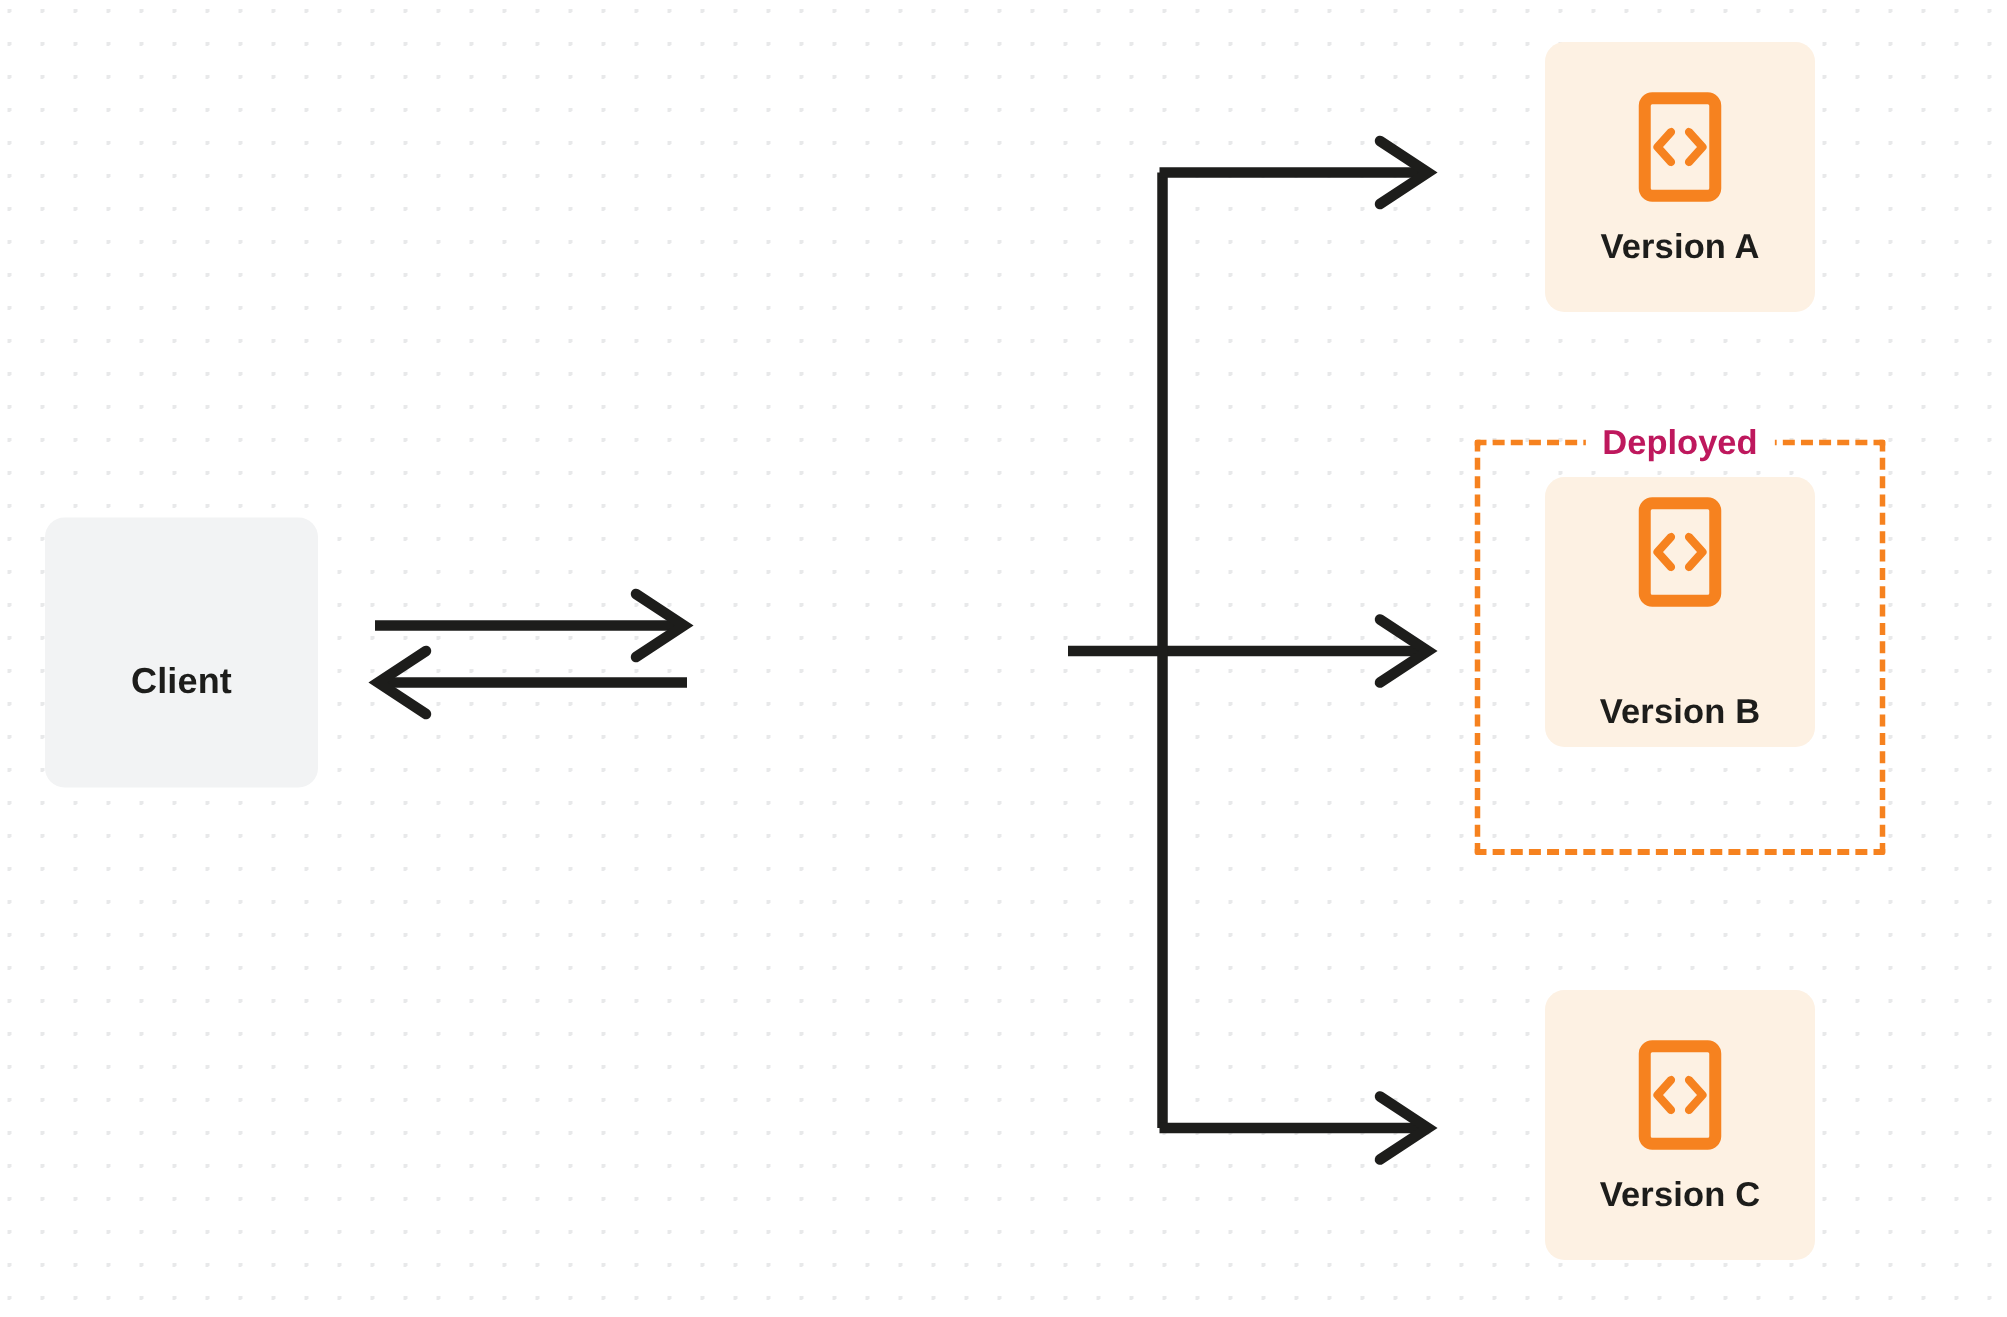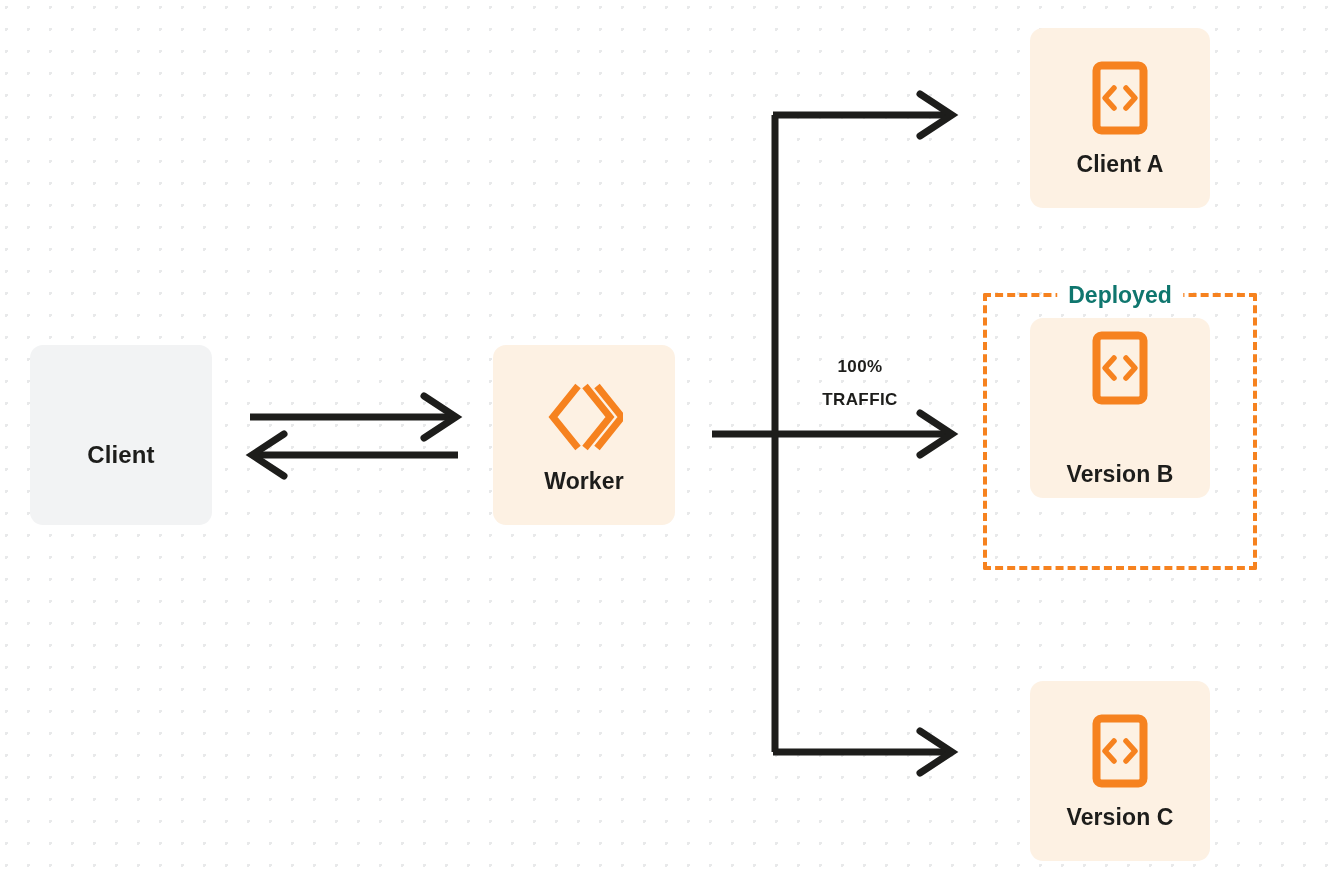--- a/index.html
+++ b/index.html
@@ -61,21 +61,21 @@
   }
 
   .node-version {
     left: 1030px;
     width: 180px;
     height: 180px;
     background: #fdf1e3;
   }
   .node-version.va { top: 28px; }
   .node-version.vb { top: 318px; gap: 40px; }
-  .node-version.vc { top: 681px; }
+  .node-version.vc { top: 660px; }
 
   .node-label {
     font-size: 23px;
     font-weight: bold;
     color: #1d1d1b;
     letter-spacing: 0.1px;
     line-height: 1;
   }
   .node-label.plain {
     font-size: 24px;
@@ -105,21 +105,21 @@
 
   .deployed-label {
     position: absolute;
     left: 50%;
     top: -2px;
     transform: translate(-50%, -50%);
     background: #ffffff;
     padding: 0 11px;
     font-size: 23px;
     font-weight: bold;
-    color: #0f766e;
+    color: #be185d;
     white-space: nowrap;
     line-height: 1.05;
   }
 
   
   .traffic-label {
     position: absolute;
     left: 790px;
     top: 350px;
     width: 140px;
@@ -164,52 +164,35 @@
       <polyline points="920,94 952,115 920,136" fill="none" stroke="#1d1d1b" stroke-width="7" stroke-linecap="round" stroke-linejoin="miter"></polyline>
     </g>
     <g>
       <polyline points="920,413 952,434 920,455" fill="none" stroke="#1d1d1b" stroke-width="7" stroke-linecap="round" stroke-linejoin="miter"></polyline>
     </g>
     <g>
       <polyline points="920,731 952,752 920,773" fill="none" stroke="#1d1d1b" stroke-width="7" stroke-linecap="round" stroke-linejoin="miter"></polyline>
     </g>
   </svg>
 
-  <div class="traffic-label">
-    <span>100%</span>
-    <span>TRAFFIC</span>
-  </div>
 
   <div class="node node-client">
     <div class="node-label plain">Client</div>
   </div>
 
-  <div class="node node-worker">
-    <span class="node-icon worker-icon">
-      <svg width="78" height="78" viewBox="0 0 78 78" xmlns="http://www.w3.org/2000/svg">
-
-        <polyline points="33,8 8,39 33,70" fill="none" stroke="#f6821f" stroke-width="7" stroke-linecap="butt" stroke-linejoin="miter"></polyline>
-
-        <polyline points="40,8 65,39 40,70" fill="none" stroke="#f6821f" stroke-width="7" stroke-linecap="butt" stroke-linejoin="miter"></polyline>
-
-        <polyline points="52,8 77,39 52,70" fill="none" stroke="#f6821f" stroke-width="7" stroke-linecap="butt" stroke-linejoin="miter"></polyline>
-      </svg>
-    </span>
-    <div class="node-label">Worker</div>
-  </div>
 
   <div class="node node-version va">
     <span class="node-icon">
       <svg width="56" height="74" viewBox="0 0 56 74" xmlns="http://www.w3.org/2000/svg">
         <rect x="4.5" y="4.5" width="47" height="65" rx="5" ry="5" fill="none" stroke="#f6821f" stroke-width="8"></rect>
         <polyline points="22,27 13,37 22,47" fill="none" stroke="#f6821f" stroke-width="5.5" stroke-linecap="round" stroke-linejoin="round"></polyline>
         <polyline points="34,27 43,37 34,47" fill="none" stroke="#f6821f" stroke-width="5.5" stroke-linecap="round" stroke-linejoin="round"></polyline>
       </svg>
     </span>
-    <div class="node-label">Client A</div>
+    <div class="node-label">Version A</div>
   </div>
 
   <div class="deployed-group">
     <div class="deployed-label">Deployed</div>
   </div>
 
   <div class="node node-version vb">
     <span class="node-icon">
       <svg width="56" height="74" viewBox="0 0 56 74" xmlns="http://www.w3.org/2000/svg">
         <rect x="4.5" y="4.5" width="47" height="65" rx="5" ry="5" fill="none" stroke="#f6821f" stroke-width="8"></rect>

